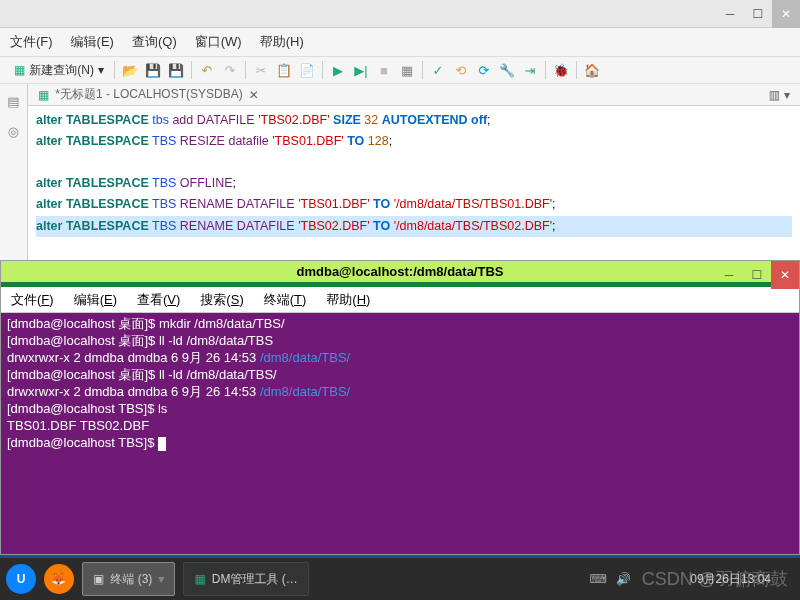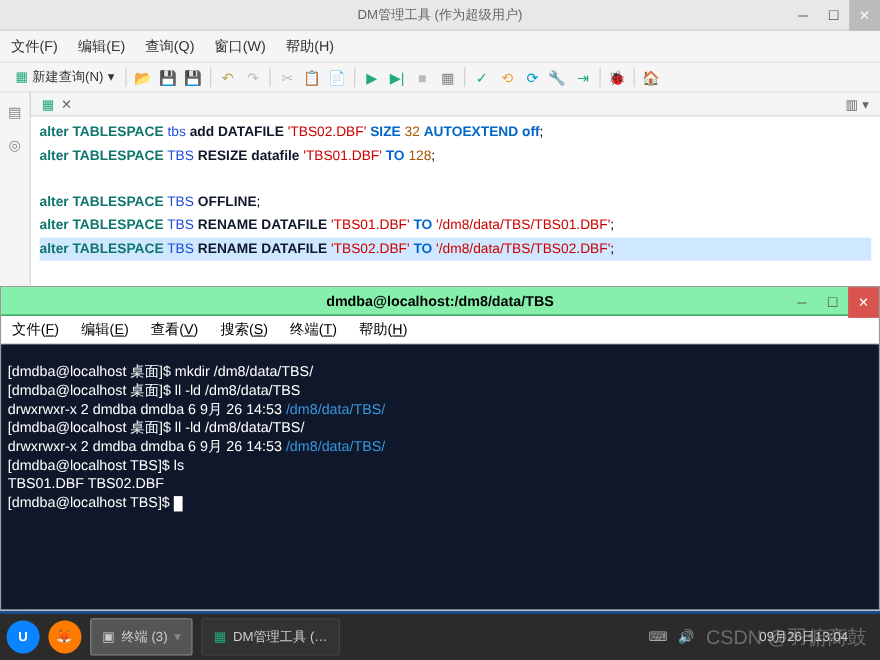--- a/index.html
+++ b/index.html
@@ -21,55 +21,54 @@
 .sep{width:1px;height:18px;background:#ccc;margin:0 3px}
 .ide-body{flex:1;display:flex}
 .vtb{width:28px;border-right:1px solid #ccc;display:flex;flex-direction:column;align-items:center;padding-top:6px;gap:8px}
 .editor-area{flex:1;display:flex;flex-direction:column}
 .tab{height:22px;display:flex;align-items:center;padding:0 10px;font-size:12px;color:#666;border-bottom:1px solid #ccc;gap:6px}
 .tab-right{margin-left:auto;display:flex;gap:4px}
 .editor{flex:1;background:#fff;padding:4px 8px;font-size:12.5px;line-height:21px}
 .editor .line{white-space:pre}
 .hl{background:#d0e8ff;display:inline-block;width:100%}
 .kw1{color:#0f766e;font-weight:bold}
-.kw2{color:#0f172a;font-weight:bold}
+.kw2{color:#701a75;font-weight:normal}
 .kw3{color:#0066cc;font-weight:bold}
 .str{color:#cc0000}
 .num{color:#aa5500}
 .id{color:#1d4ed8}
 
 
 .term{position:absolute;top:260px;left:0;width:800px;height:295px;background:#fff;display:flex;flex-direction:column;border:1px solid #999}
-.term-title{height:26px;background:#86efac;display:flex;align-items:center;justify-content:center;position:relative;border-bottom:1px solid #15803d}
+.term-title{height:26px;background:#bef264;display:flex;align-items:center;justify-content:center;position:relative;border-bottom:5px solid #15803d}
 .term-title .t{font-size:13px;font-weight:bold}
 .term .winbtns{right:0}
 .term .winbtn.c{background:#d9534f;color:#fff}
 .term-menu{height:26px;display:flex;align-items:center;padding:0 10px;gap:20px;font-size:13px;border-bottom:1px solid #ccc}
 .term-menu span u{text-decoration:underline}
-.term-body{flex:1;background:#0f172a;color:#fff;padding:16px 6px;font-size:13px;line-height:17px;overflow:hidden}
+.term-body{flex:1;background:#701a75;color:#fff;padding:2px 6px;font-size:13px;line-height:17px;overflow:hidden}
 .term-body .p{color:#fff}
 .term-body .path{color:#3a96dd}
 .cursor{display:inline-block;width:8px;height:14px;background:#fff;vertical-align:middle}
 
 
 .taskbar{position:absolute;bottom:0;left:0;width:800px;height:42px;background:#2b2b2b;display:flex;align-items:center;padding:0 6px;gap:8px;color:#ccc;font-size:12px}
 .tb-icon{width:30px;height:30px;border-radius:50%;display:flex;align-items:center;justify-content:center}
 .tb-icon.start{background:#0a84ff;color:#fff;font-weight:bold}
 .tb-icon.ff{background:#ff7b00;color:#fff}
 .tb-item{height:34px;padding:0 10px;display:flex;align-items:center;gap:6px;border:1px solid #444;background:#333;border-radius:2px}
 .tb-item.active{background:#555;border-color:#888}
 .tray{margin-left:auto;display:flex;align-items:center;gap:10px;color:#aaa;position:relative}
 .wm{color:#888;opacity:.7;font-size:18px;margin-right:6px}
 </style>
 </head>
 <body>
 
 <div class="ide">
   <div class="titlebar">
-    <span class="t">DM管理工具  (作为超级用户)</span>
     <div class="winbtns">
       <div class="winbtn">─</div>
       <div class="winbtn">☐</div>
       <div class="winbtn c">✕</div>
     </div>
   </div>
   <div class="menubar">
     <span>文件(F)</span>
     <span>编辑(E)</span>
     <span>查询(Q)</span>
@@ -110,20 +109,21 @@
     <div class="tbtn" style="color:#09c">🏠</div>
   </div>
   <div class="ide-body">
     <div class="vtb">
       <div class="tbtn" style="color:#888">▤</div>
       <div class="tbtn" style="color:#888">◎</div>
     </div>
     <div class="editor-area">
       <div class="tab">
         <span style="color:#2a7">▦</span>
+        <span>*无标题1 - LOCALHOST(SYSDBA)</span>
         <span>✕</span>
         <div class="tab-right">
           <span>▥</span>
           <span>▾</span>
         </div>
       </div>
       <div class="editor mono">
 <div class="line"><span class="kw1">alter TABLESPACE</span> <span class="id">tbs</span> <span class="kw2">add DATAFILE</span> <span class="str">'TBS02.DBF'</span> <span class="kw3">SIZE</span> <span class="num">32</span> <span class="kw3">AUTOEXTEND off</span><span>;</span></div>
 <div class="line"><span class="kw1">alter TABLESPACE</span> <span class="id">TBS</span> <span class="kw2">RESIZE datafile</span> <span class="str">'TBS01.DBF'</span> <span class="kw3">TO</span> <span class="num">128</span><span>;</span></div>
 <div class="line"> </div>

